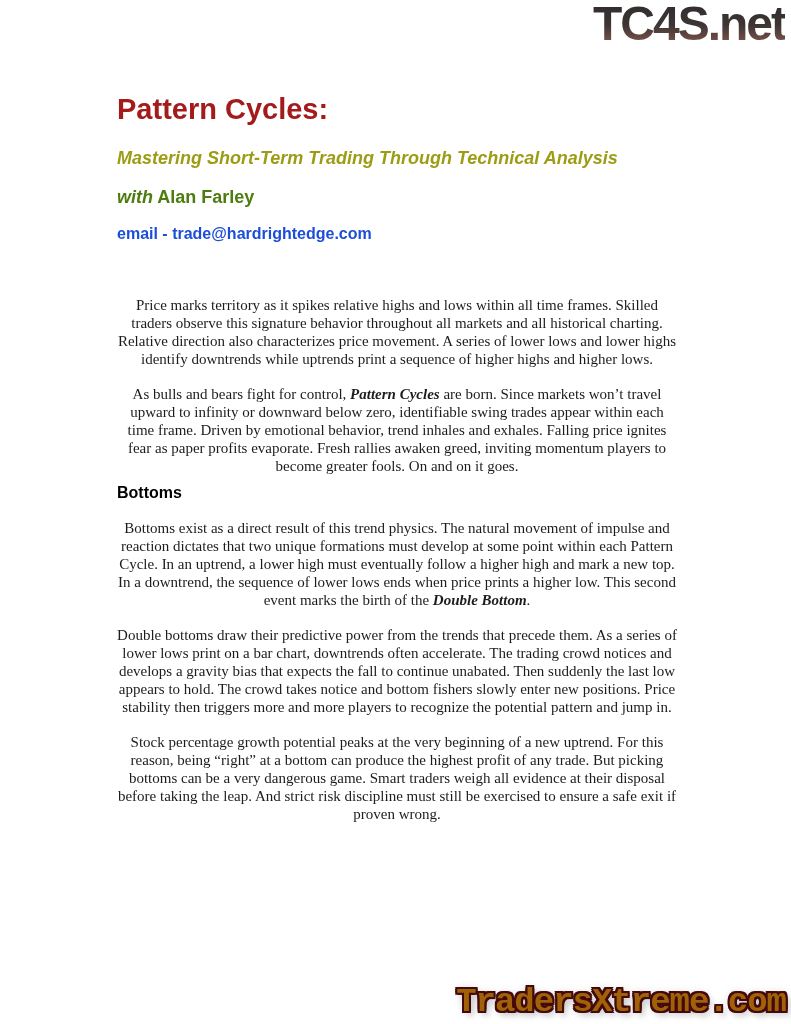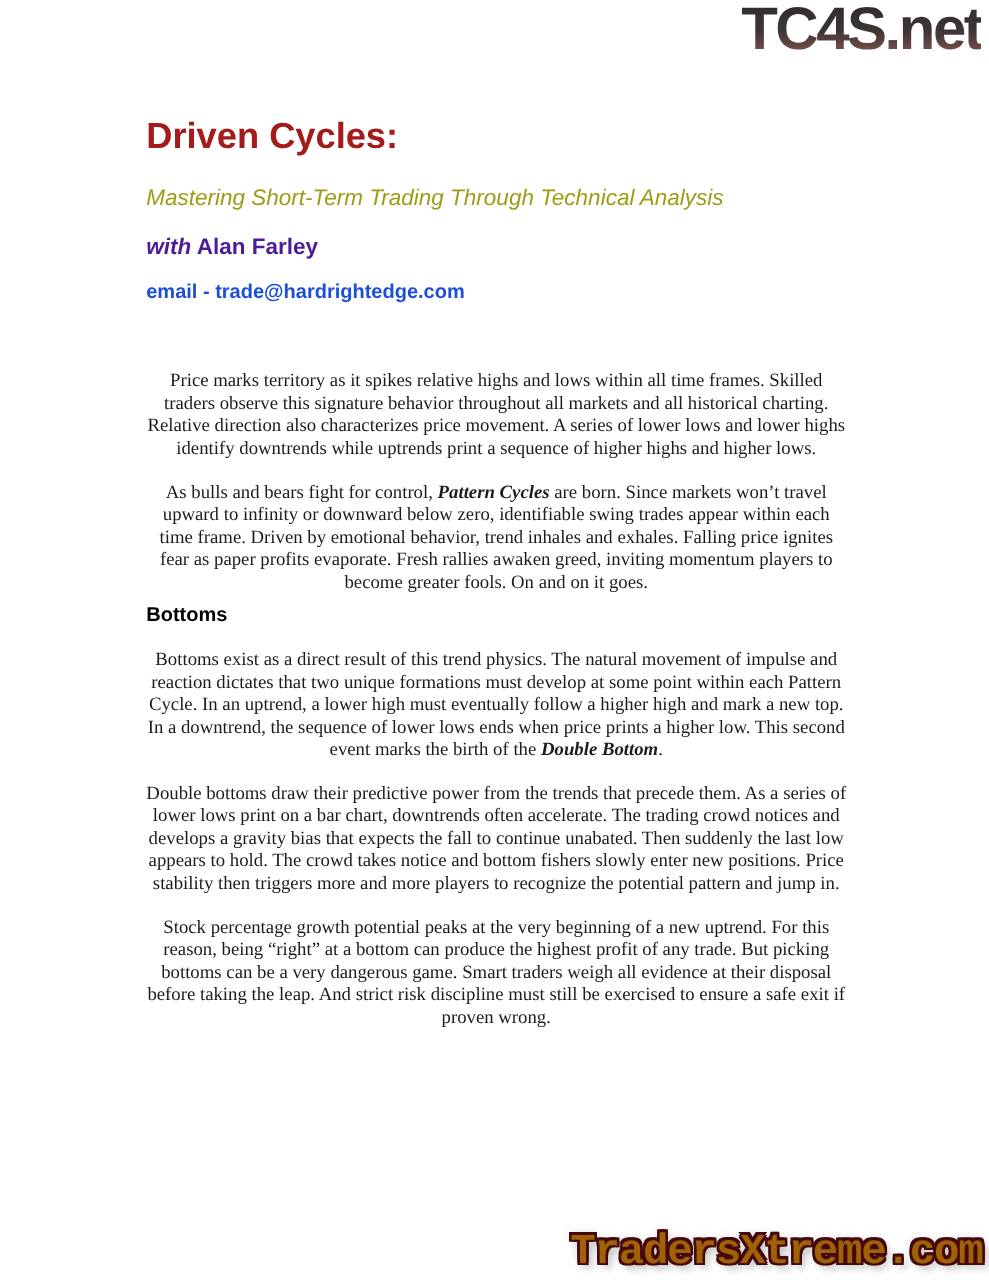--- a/index.html
+++ b/index.html
@@ -42,34 +42,34 @@
     font-family: "Liberation Sans", sans-serif;
     font-weight: bold;
     font-size: 29px;
     line-height: 32px;
     color: #A41B1B;
   }
 
   .doc-subtitle {
     margin: 23px 0 0 0;
     font-family: "Liberation Sans", sans-serif;
-    font-weight: normal;
+    font-weight: bold;
     font-style: italic;
     font-size: 18px;
     line-height: 21px;
     color: #9C9C15;
   }
 
   .byline {
     margin: 17px 0 0 0;
     font-family: "Liberation Sans", sans-serif;
     font-weight: bold;
     font-size: 18px;
     line-height: 22px;
-    color: #4c1d95;
+    color: #4d7c0f;
   }
   .byline .prefix { font-style: italic; }
 
   .email-line {
     margin: 16px 0 0 0;
     font-family: "Liberation Sans", sans-serif;
     font-weight: bold;
     font-size: 16px;
     line-height: 19px;
     color: #1d4ed8;
@@ -134,21 +134,21 @@
        4px  5px 6px #c4c4c4;
   }
 </style>
 </head>
 <body>
 
 <div class="tc4s-logo">TC4S.net</div>
 
 <div class="content">
 
-  <h1 class="doc-title">Driven Cycles:</h1>
+  <h1 class="doc-title">Pattern Cycles:</h1>
 
   <h2 class="doc-subtitle">Mastering Short-Term Trading Through Technical Analysis</h2>
 
   <div class="byline">
     <span class="prefix">with</span>
     <span>Alan Farley</span>
   </div>
 
   <div class="email-line">email - trade@hardrightedge.com</div>
 

